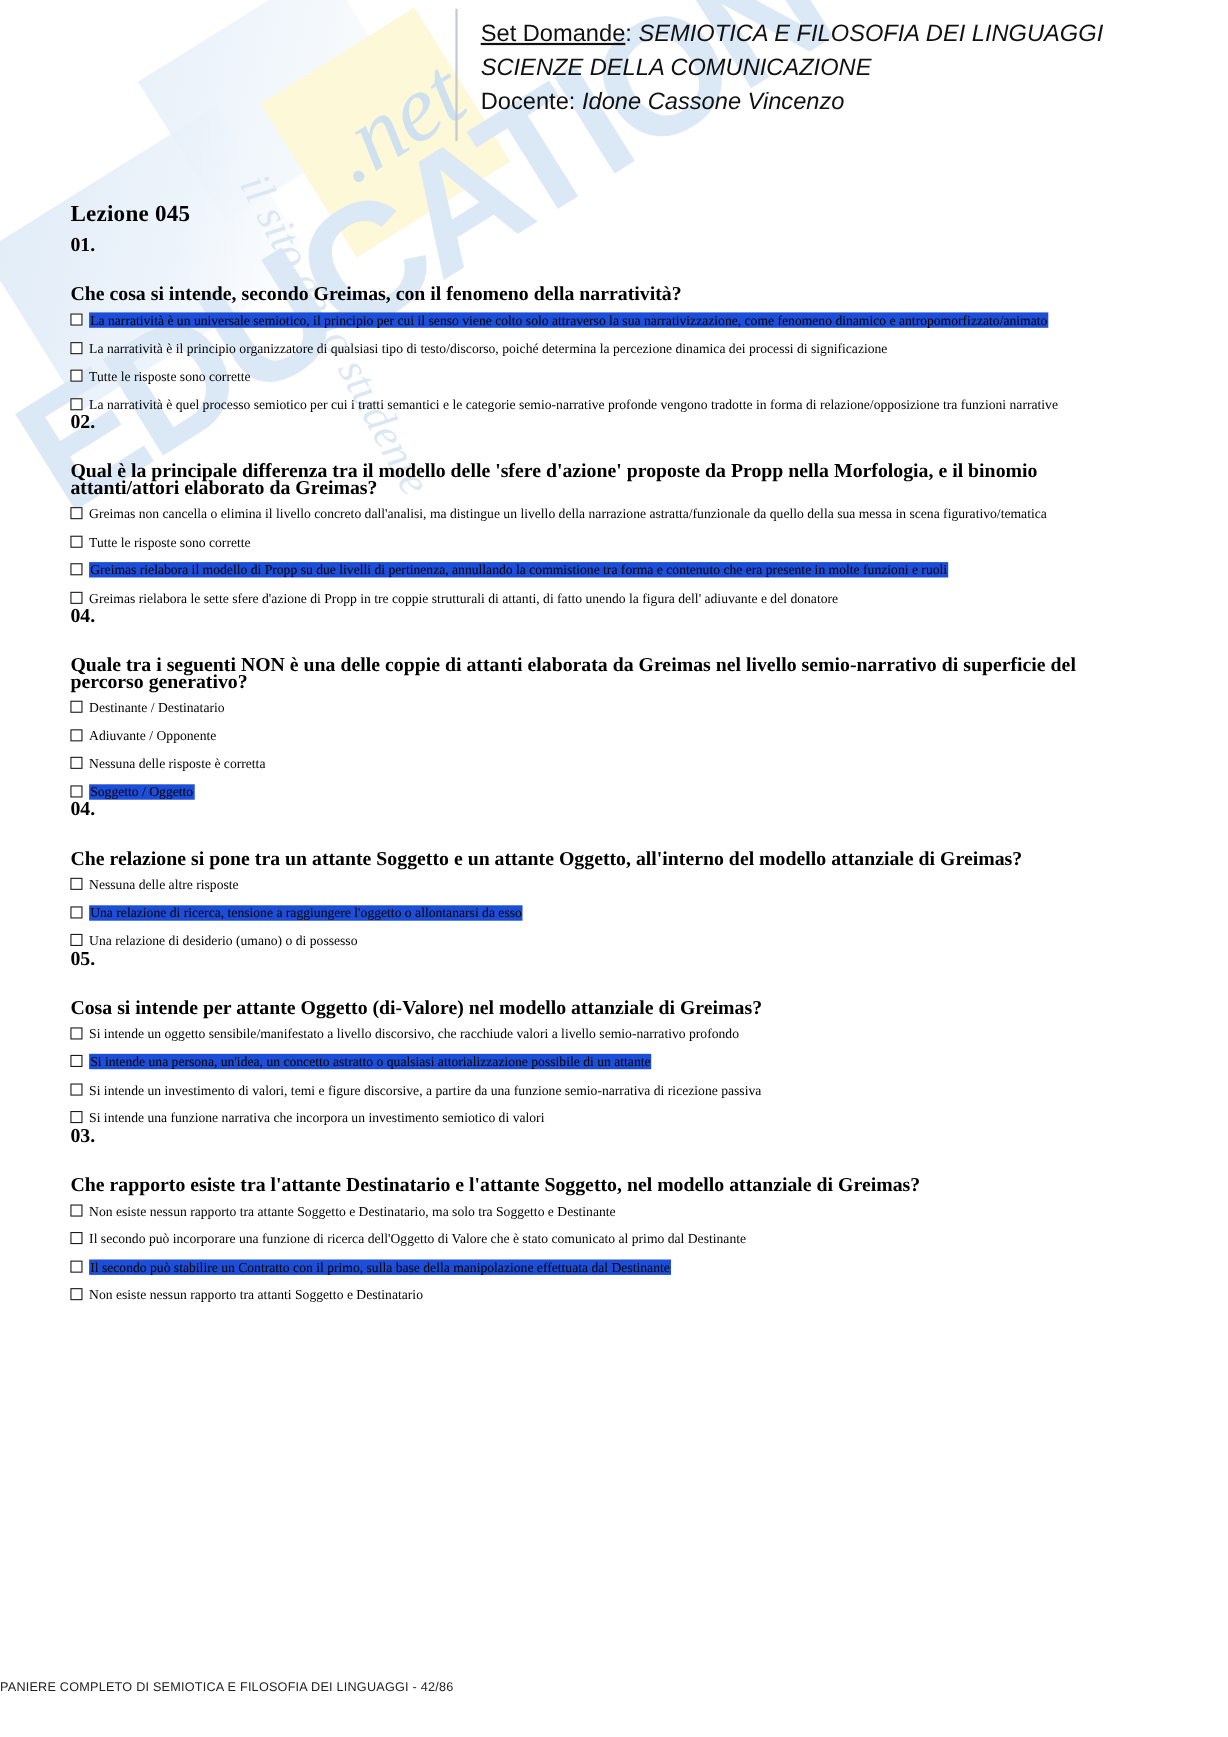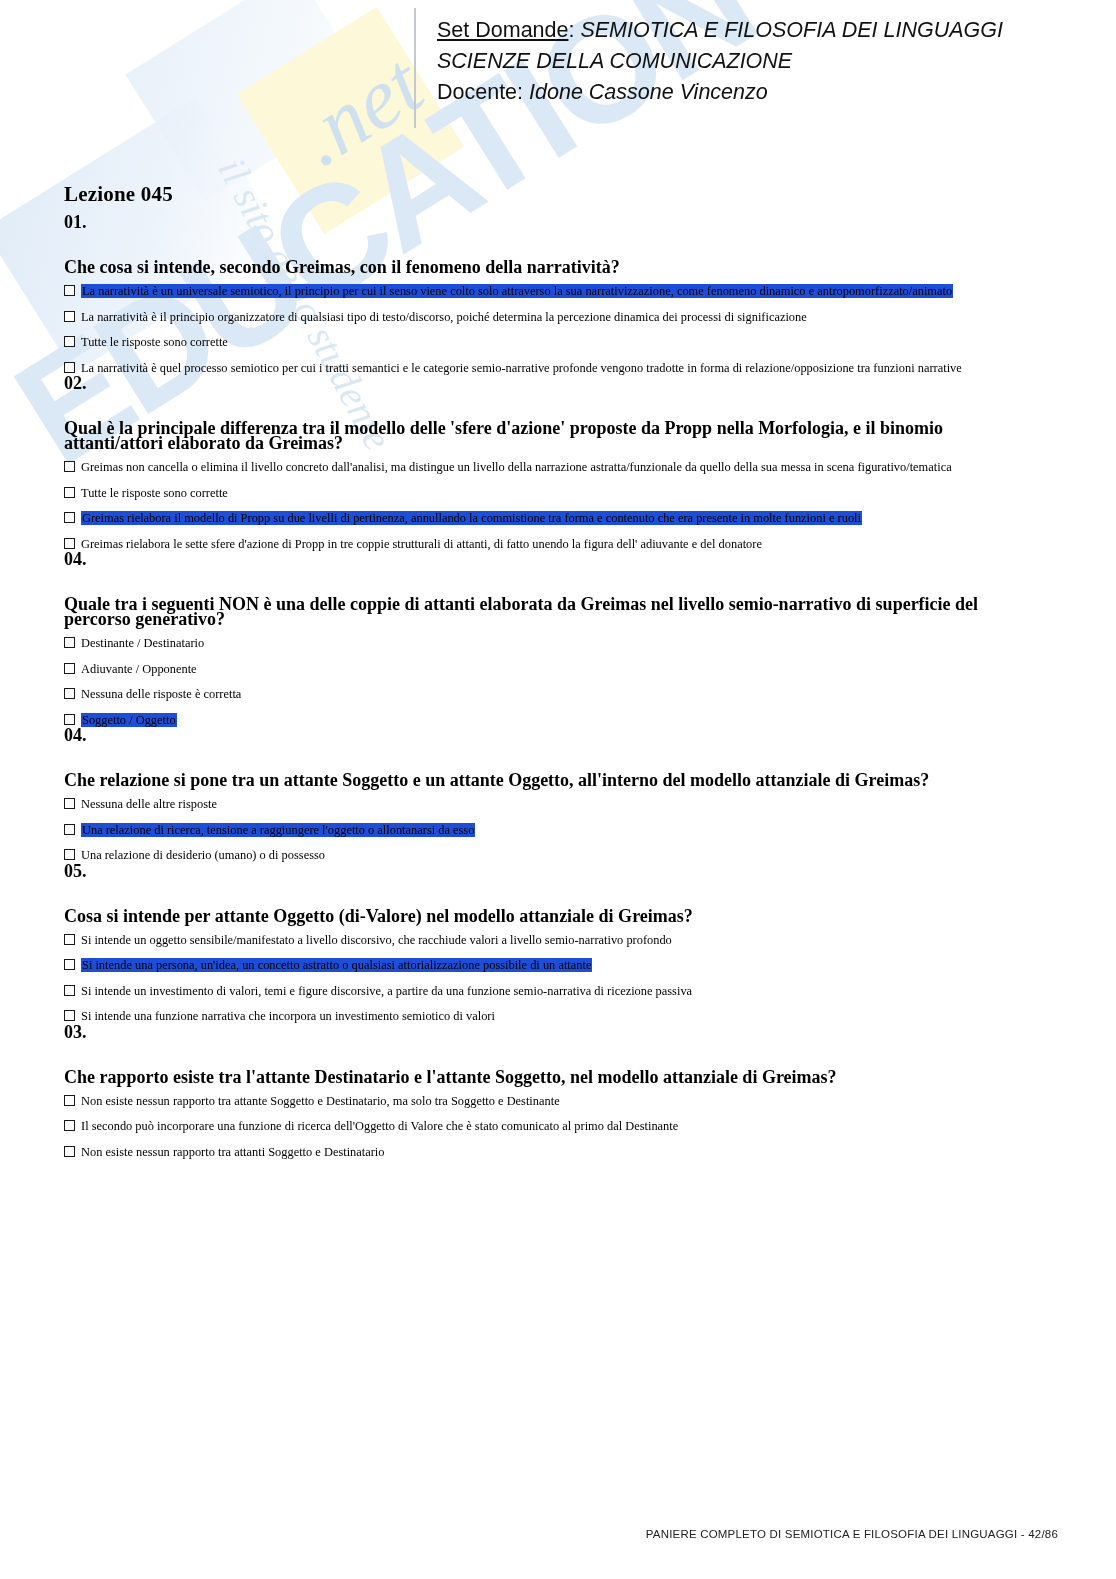--- a/index.html
+++ b/index.html
@@ -188,21 +188,20 @@
     -webkit-box-decoration-break: clone;
     padding: 0 1px;
   }
 
   
   .footer {
     position: absolute;
     left: 0;
     top: 1528px;
     width: 1058px;
-    text-align: right;
     font-family: "Liberation Sans", sans-serif;
     font-size: 11.5px;
     color: #222222;
     letter-spacing: .2px;
   }
 </style>
 </head>
 <body>
 
 <div class="page">
@@ -353,20 +352,24 @@
             <div class="answer">
               <span class="cbox"></span>
               <span class="a-text"><span>Non esiste nessun rapporto tra attante Soggetto e Destinatario, ma solo tra Soggetto e Destinante</span></span>
             </div>
             <div class="answer">
               <span class="cbox"></span>
               <span class="a-text"><span>Il secondo può incorporare una funzione di ricerca dell'Oggetto di Valore che è stato comunicato al primo dal Destinante</span></span>
             </div>
             <div class="answer">
               <span class="cbox"></span>
+              <span class="a-text hl"><span>Il secondo può stabilire un Contratto con il primo, sulla base della manipolazione effettuata dal Destinante</span></span>
+            </div>
+            <div class="answer">
+              <span class="cbox"></span>
               <span class="a-text"><span>Non esiste nessun rapporto tra attanti Soggetto e Destinatario</span></span>
             </div>
           </div>
         </div>
       </div>
 
     <div class="footer">PANIERE COMPLETO DI SEMIOTICA E FILOSOFIA DEI LINGUAGGI - 42/86</div>
 
   </div>
 </div>

